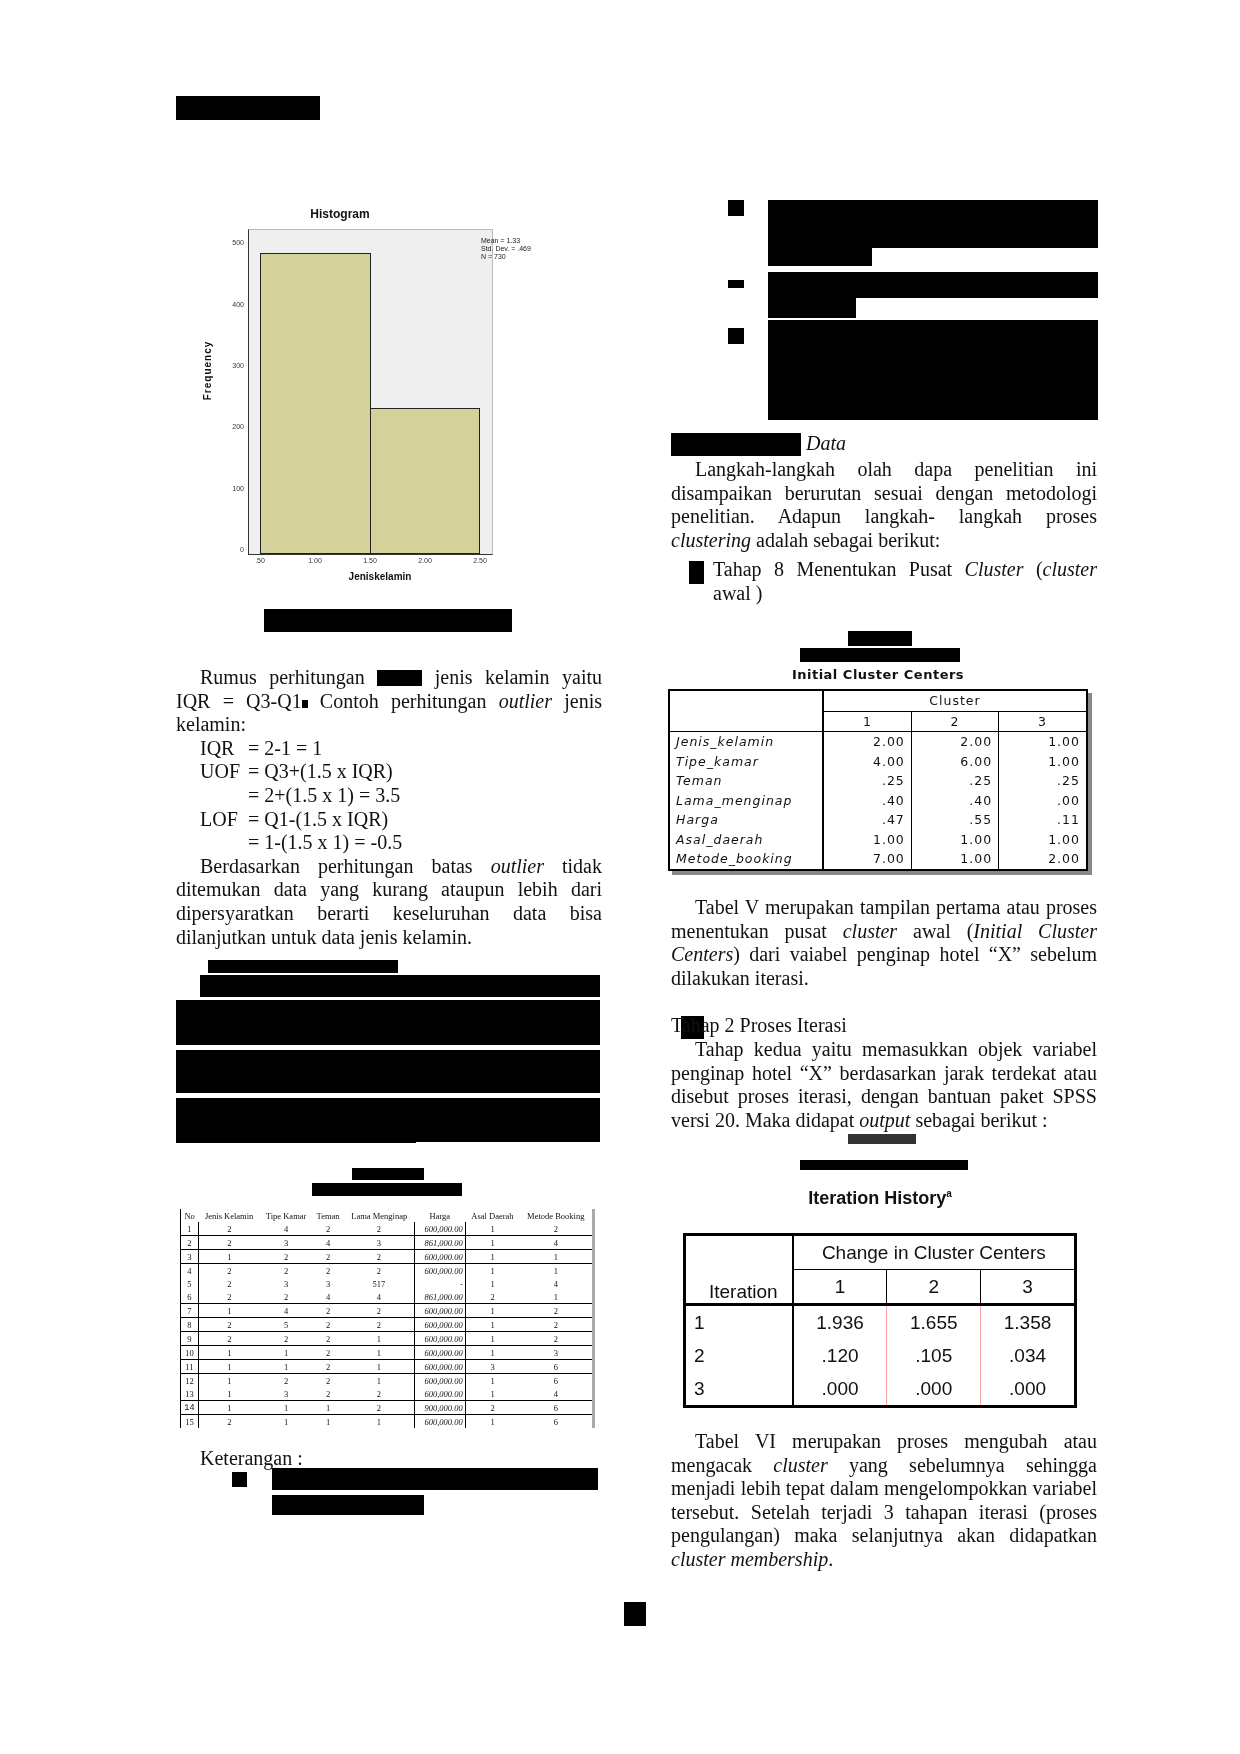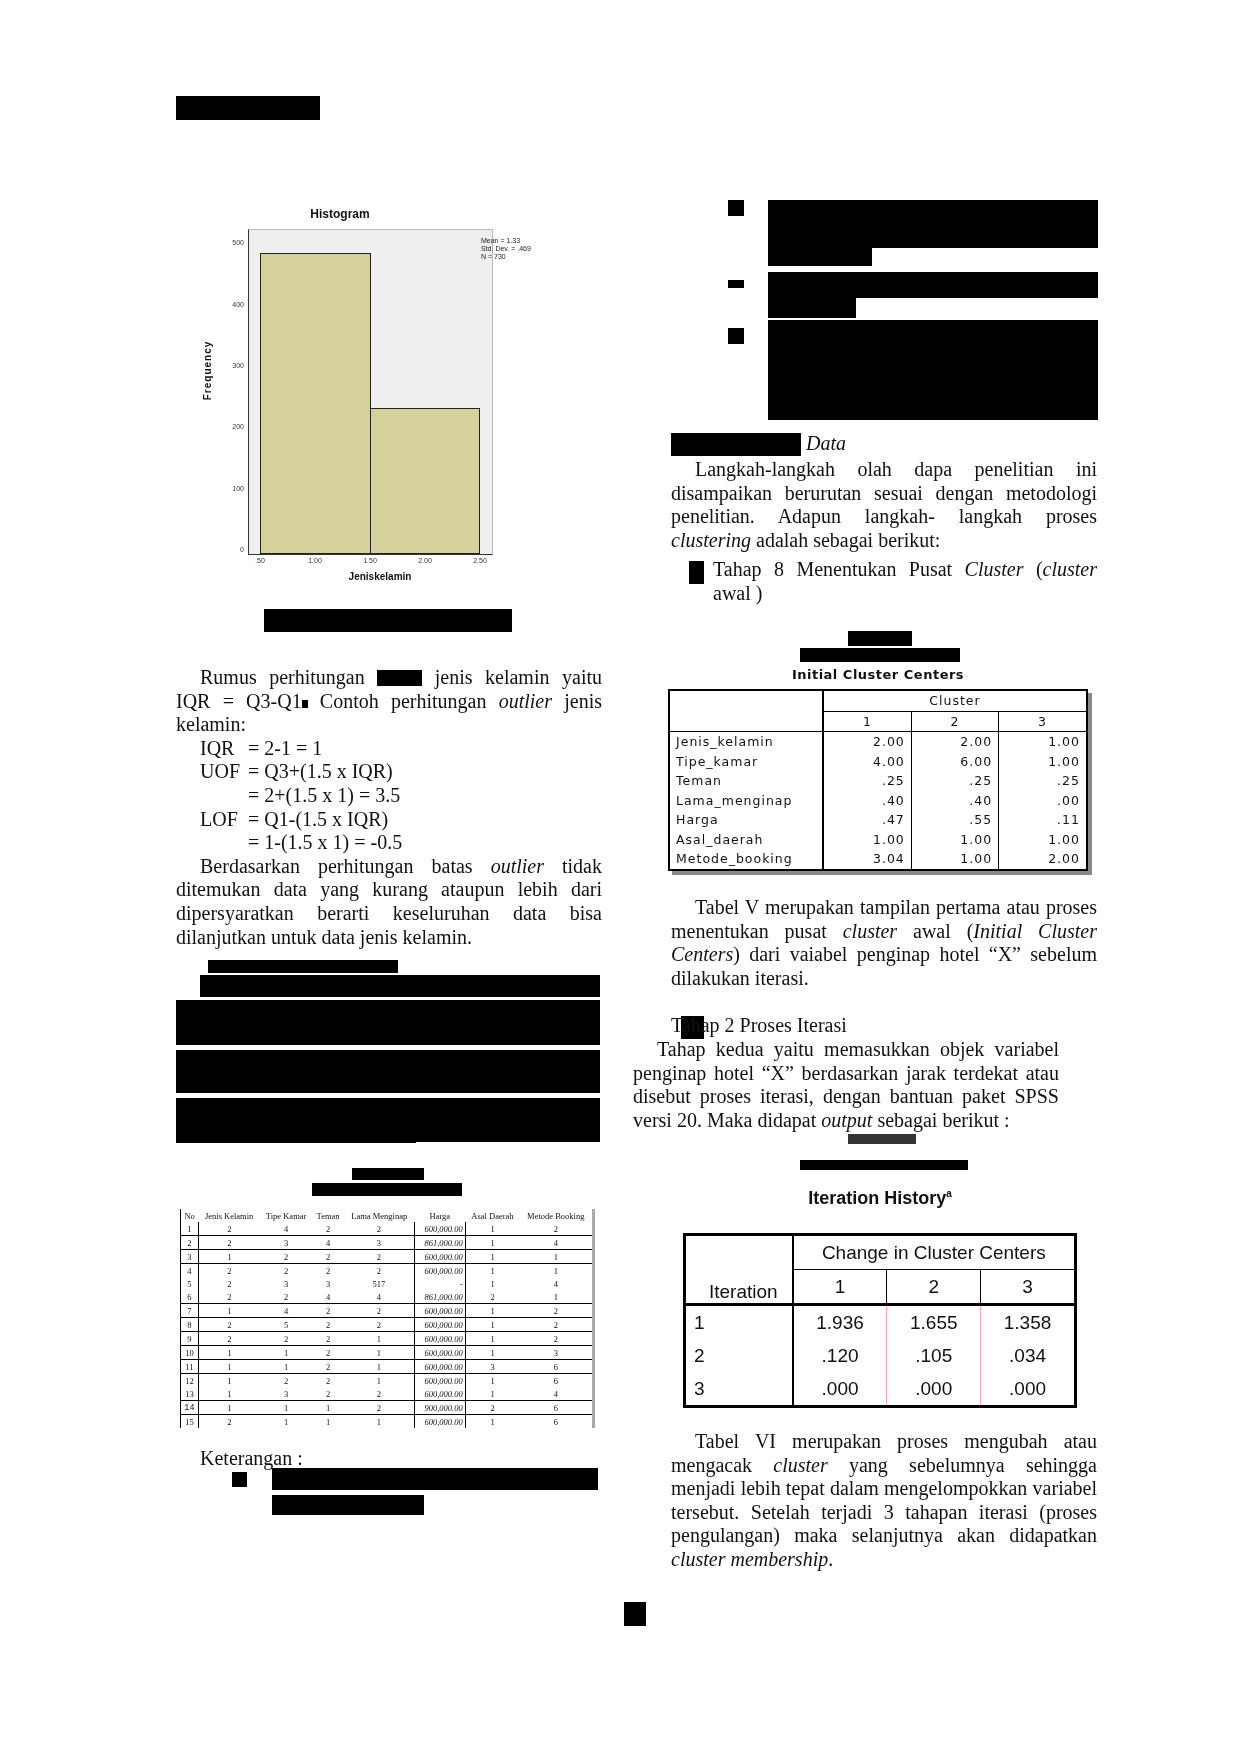--- a/index.html
+++ b/index.html
@@ -26,21 +26,21 @@
   .legend { position: absolute; left: 291px; top: 32px; font-size: 7px; line-height: 8px; color: #222; }
 
   
   .spss { font-family: "DejaVu Sans", sans-serif; }
   table { border-collapse: collapse; }
   .t5 { position: absolute; left: 668px; top: 689px; width: 420px; font-size: 12.5px; letter-spacing: 1px;
         border: 2px solid #000; box-shadow: 4px 4px 0 #888; }
   .t5 td { padding: 0 6px; height: 19.5px; }
   .t5 .hdr td { text-align: center; border-bottom: 1px solid #000; }
   .t5 .num { text-align: right; border-left: 1px solid #000; }
-  .t5 .lbl { border-right: 2px solid #000; }
+  .t5 .lbl { border-right: 2px solid #000; font-style: italic; }
 
   .t6 { position: absolute; left: 683px; top: 1233px; width: 394px; font-family: "Liberation Sans", sans-serif;
         font-size: 19px; border: 3px solid #000; }
   .t6 td { padding: 0 14px; height: 33px; }
   .t6 .num { text-align: center; border-left: 1px solid #fca5a5; }
 
   .t4 { position: absolute; left: 180px; top: 1209px; width: 415px; font-size: 8.5px;
         border-left: 1px solid #000; border-right: 3px solid #aaa; }
   .t4 td, .t4 th { height: 13px; padding: 0 2px; text-align: center; font-weight: normal; }
   .t4 tr.line td { border-bottom: 1px solid #000; }
@@ -340,34 +340,34 @@
         <td class="num">.11</td>
       </tr>
       <tr>
         <td class="lbl">Asal_daerah</td>
         <td class="num">1.00</td>
         <td class="num">1.00</td>
         <td class="num">1.00</td>
       </tr>
       <tr>
         <td class="lbl">Metode_booking</td>
-        <td class="num">3.04</td>
+        <td class="num">7.00</td>
         <td class="num">1.00</td>
         <td class="num">2.00</td>
       </tr>
     </tbody>
 </table>
 
 <div class="para" style="left:671px;top:896px;width:426px;">
   <p class="indent"><span>Tabel V merupakan tampilan pertama atau proses menentukan pusat </span><em>cluster</em><span> awal (</span><em>Initial Cluster Centers</em><span>) dari vaiabel penginap hotel “X” sebelum dilakukan iterasi.</span></p>
 </div>
 
 <div class="redact" style="left:681px;top:1016px;width:23px;height:23px;"></div>
 <div class="para" style="left:671px;top:1014px;width:380px;">Tahap 2 Proses Iterasi</div>
-<div class="para" style="left:633px;top:1038px;width:426px;">
+<div class="para" style="left:671px;top:1038px;width:426px;">
   <p class="indent"><span>Tahap kedua yaitu memasukkan objek variabel penginap hotel “X” berdasarkan jarak terdekat atau disebut proses iterasi, dengan bantuan paket SPSS versi 20. Maka didapat </span><em>output</em><span> sebagai berikut :</span></p>
 </div>
 
 <div class="redact" style="left:848px;top:1134px;width:68px;height:10px;background:#333;"></div>
 <div class="redact" style="left:800px;top:1160px;width:168px;height:10px;"></div>
 
 <div class="abs" style="left:683px;top:1188px;width:394px;text-align:center;font-family:'Liberation Sans',sans-serif;font-size:18px;font-weight:bold;"><span>Iteration History</span><sup style="font-size:10px">a</sup></div>
 
 <table class="t6">
   <tbody>

